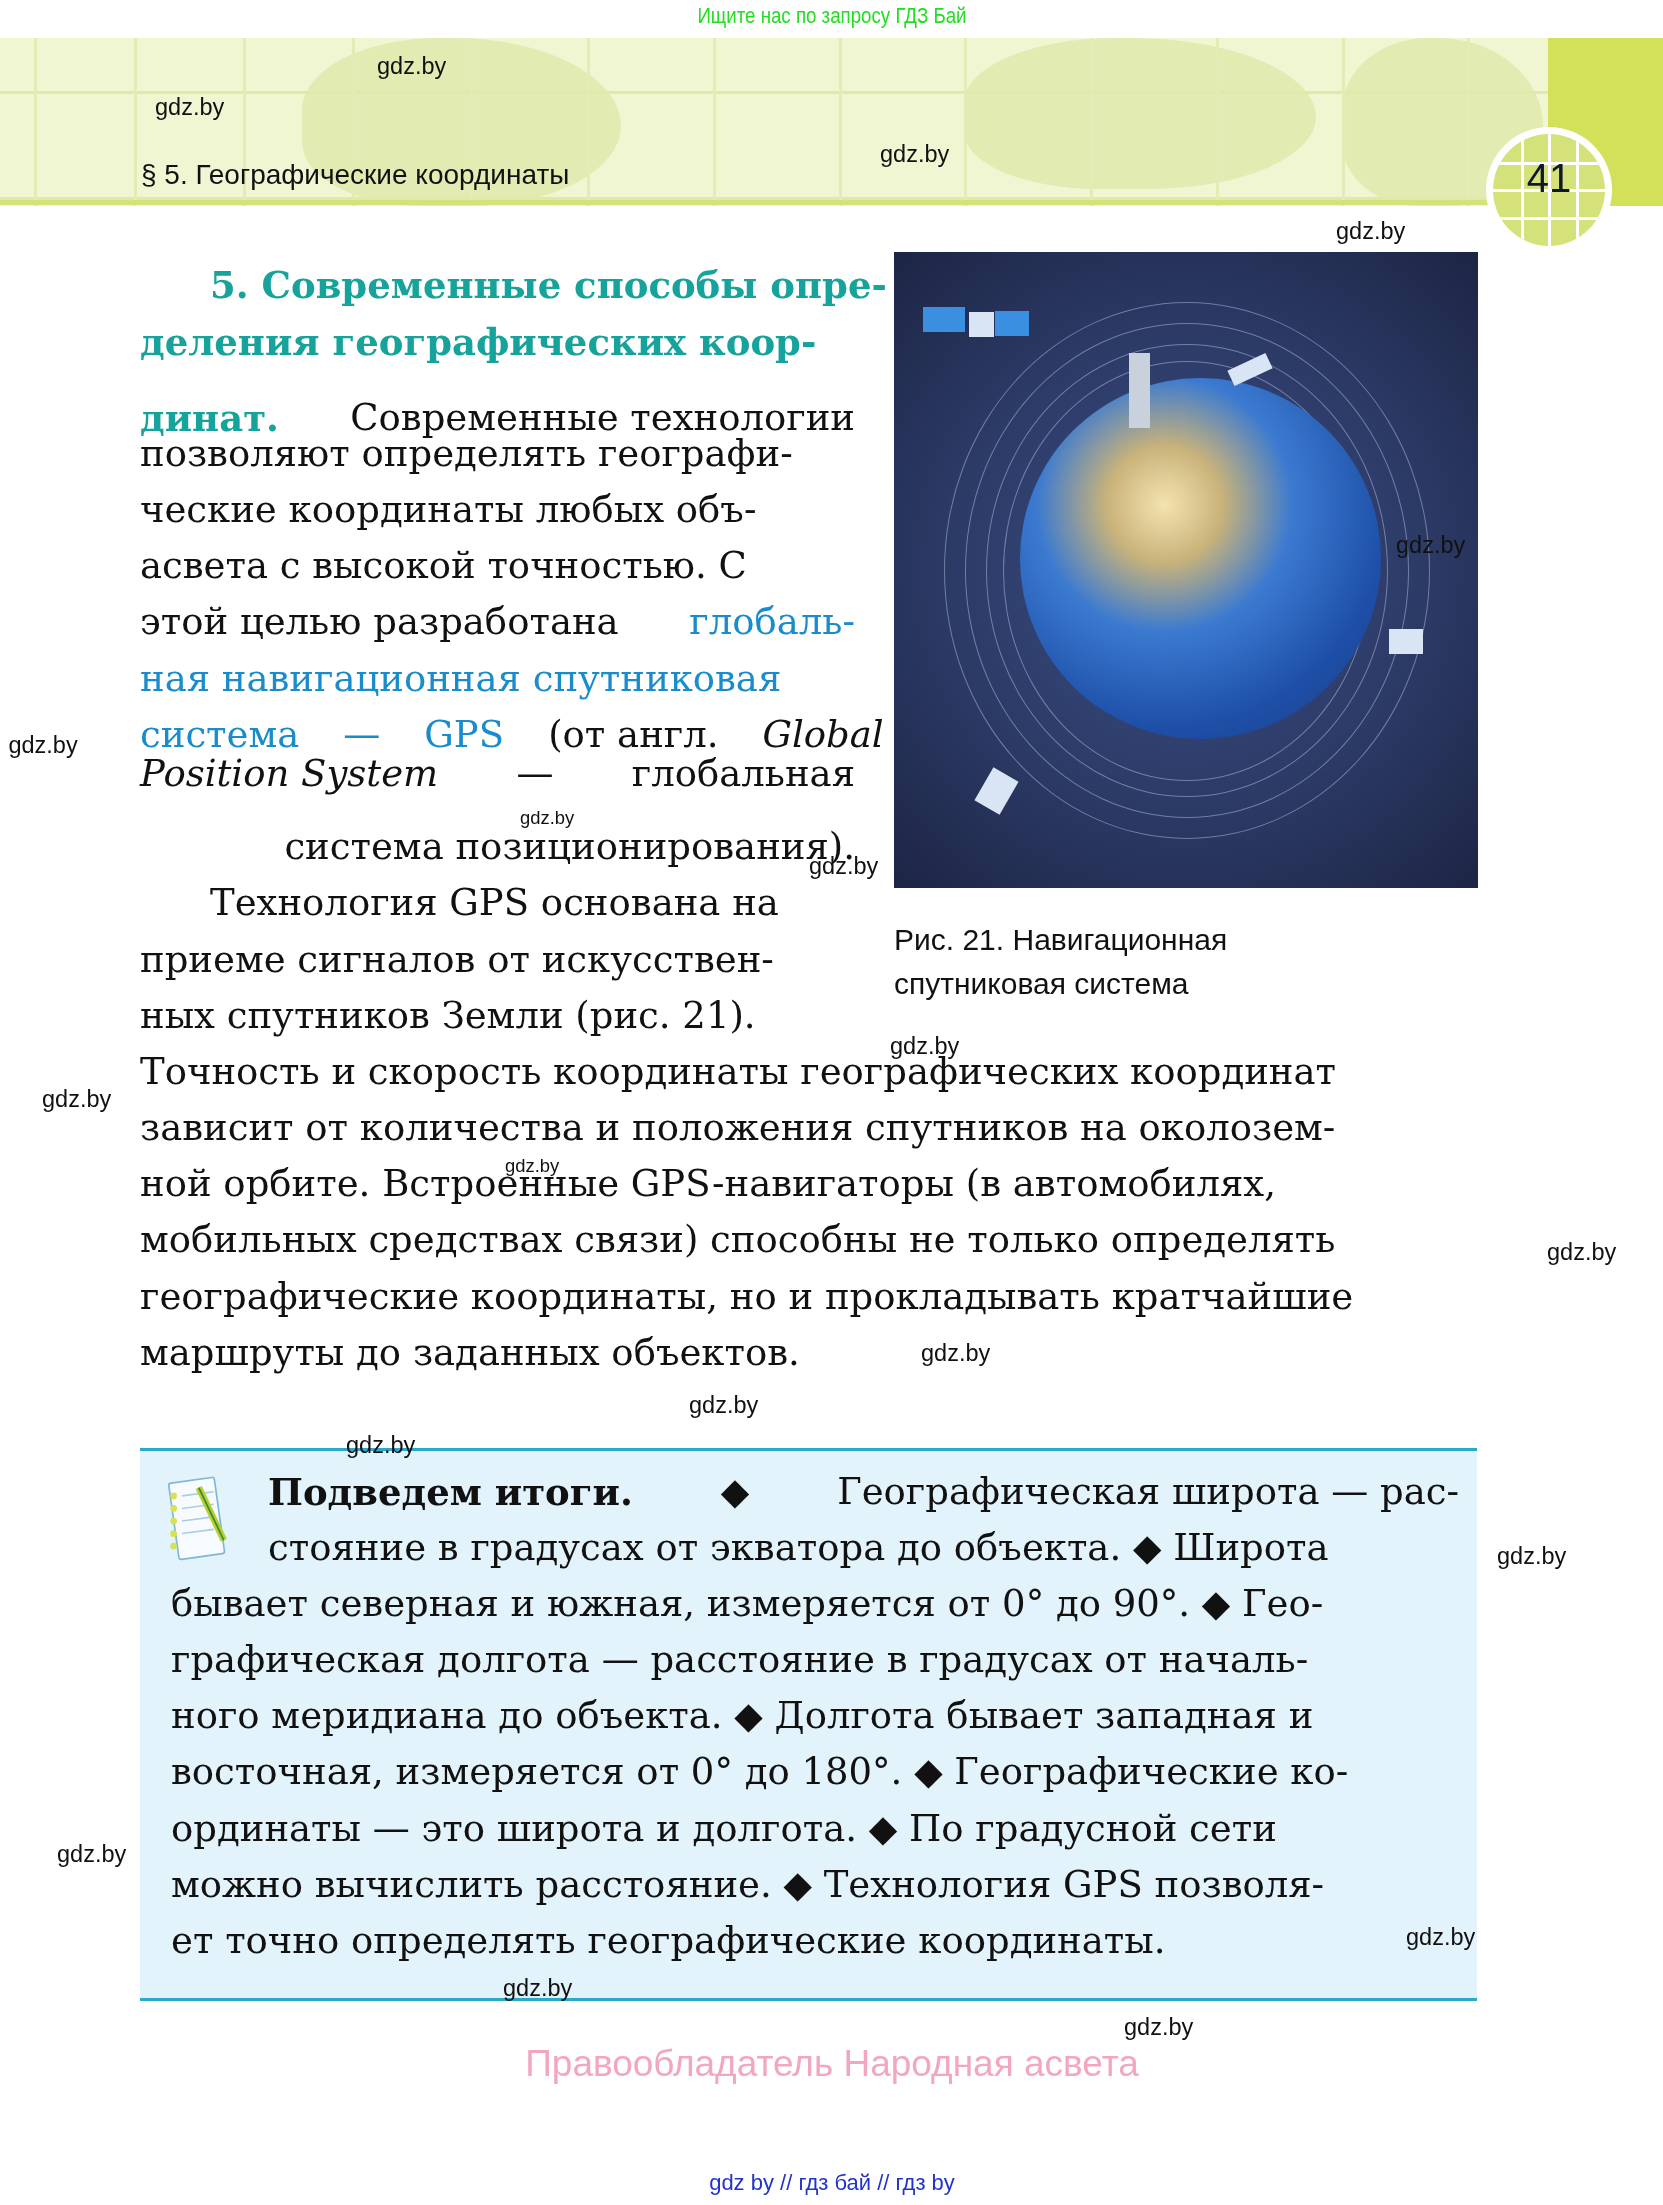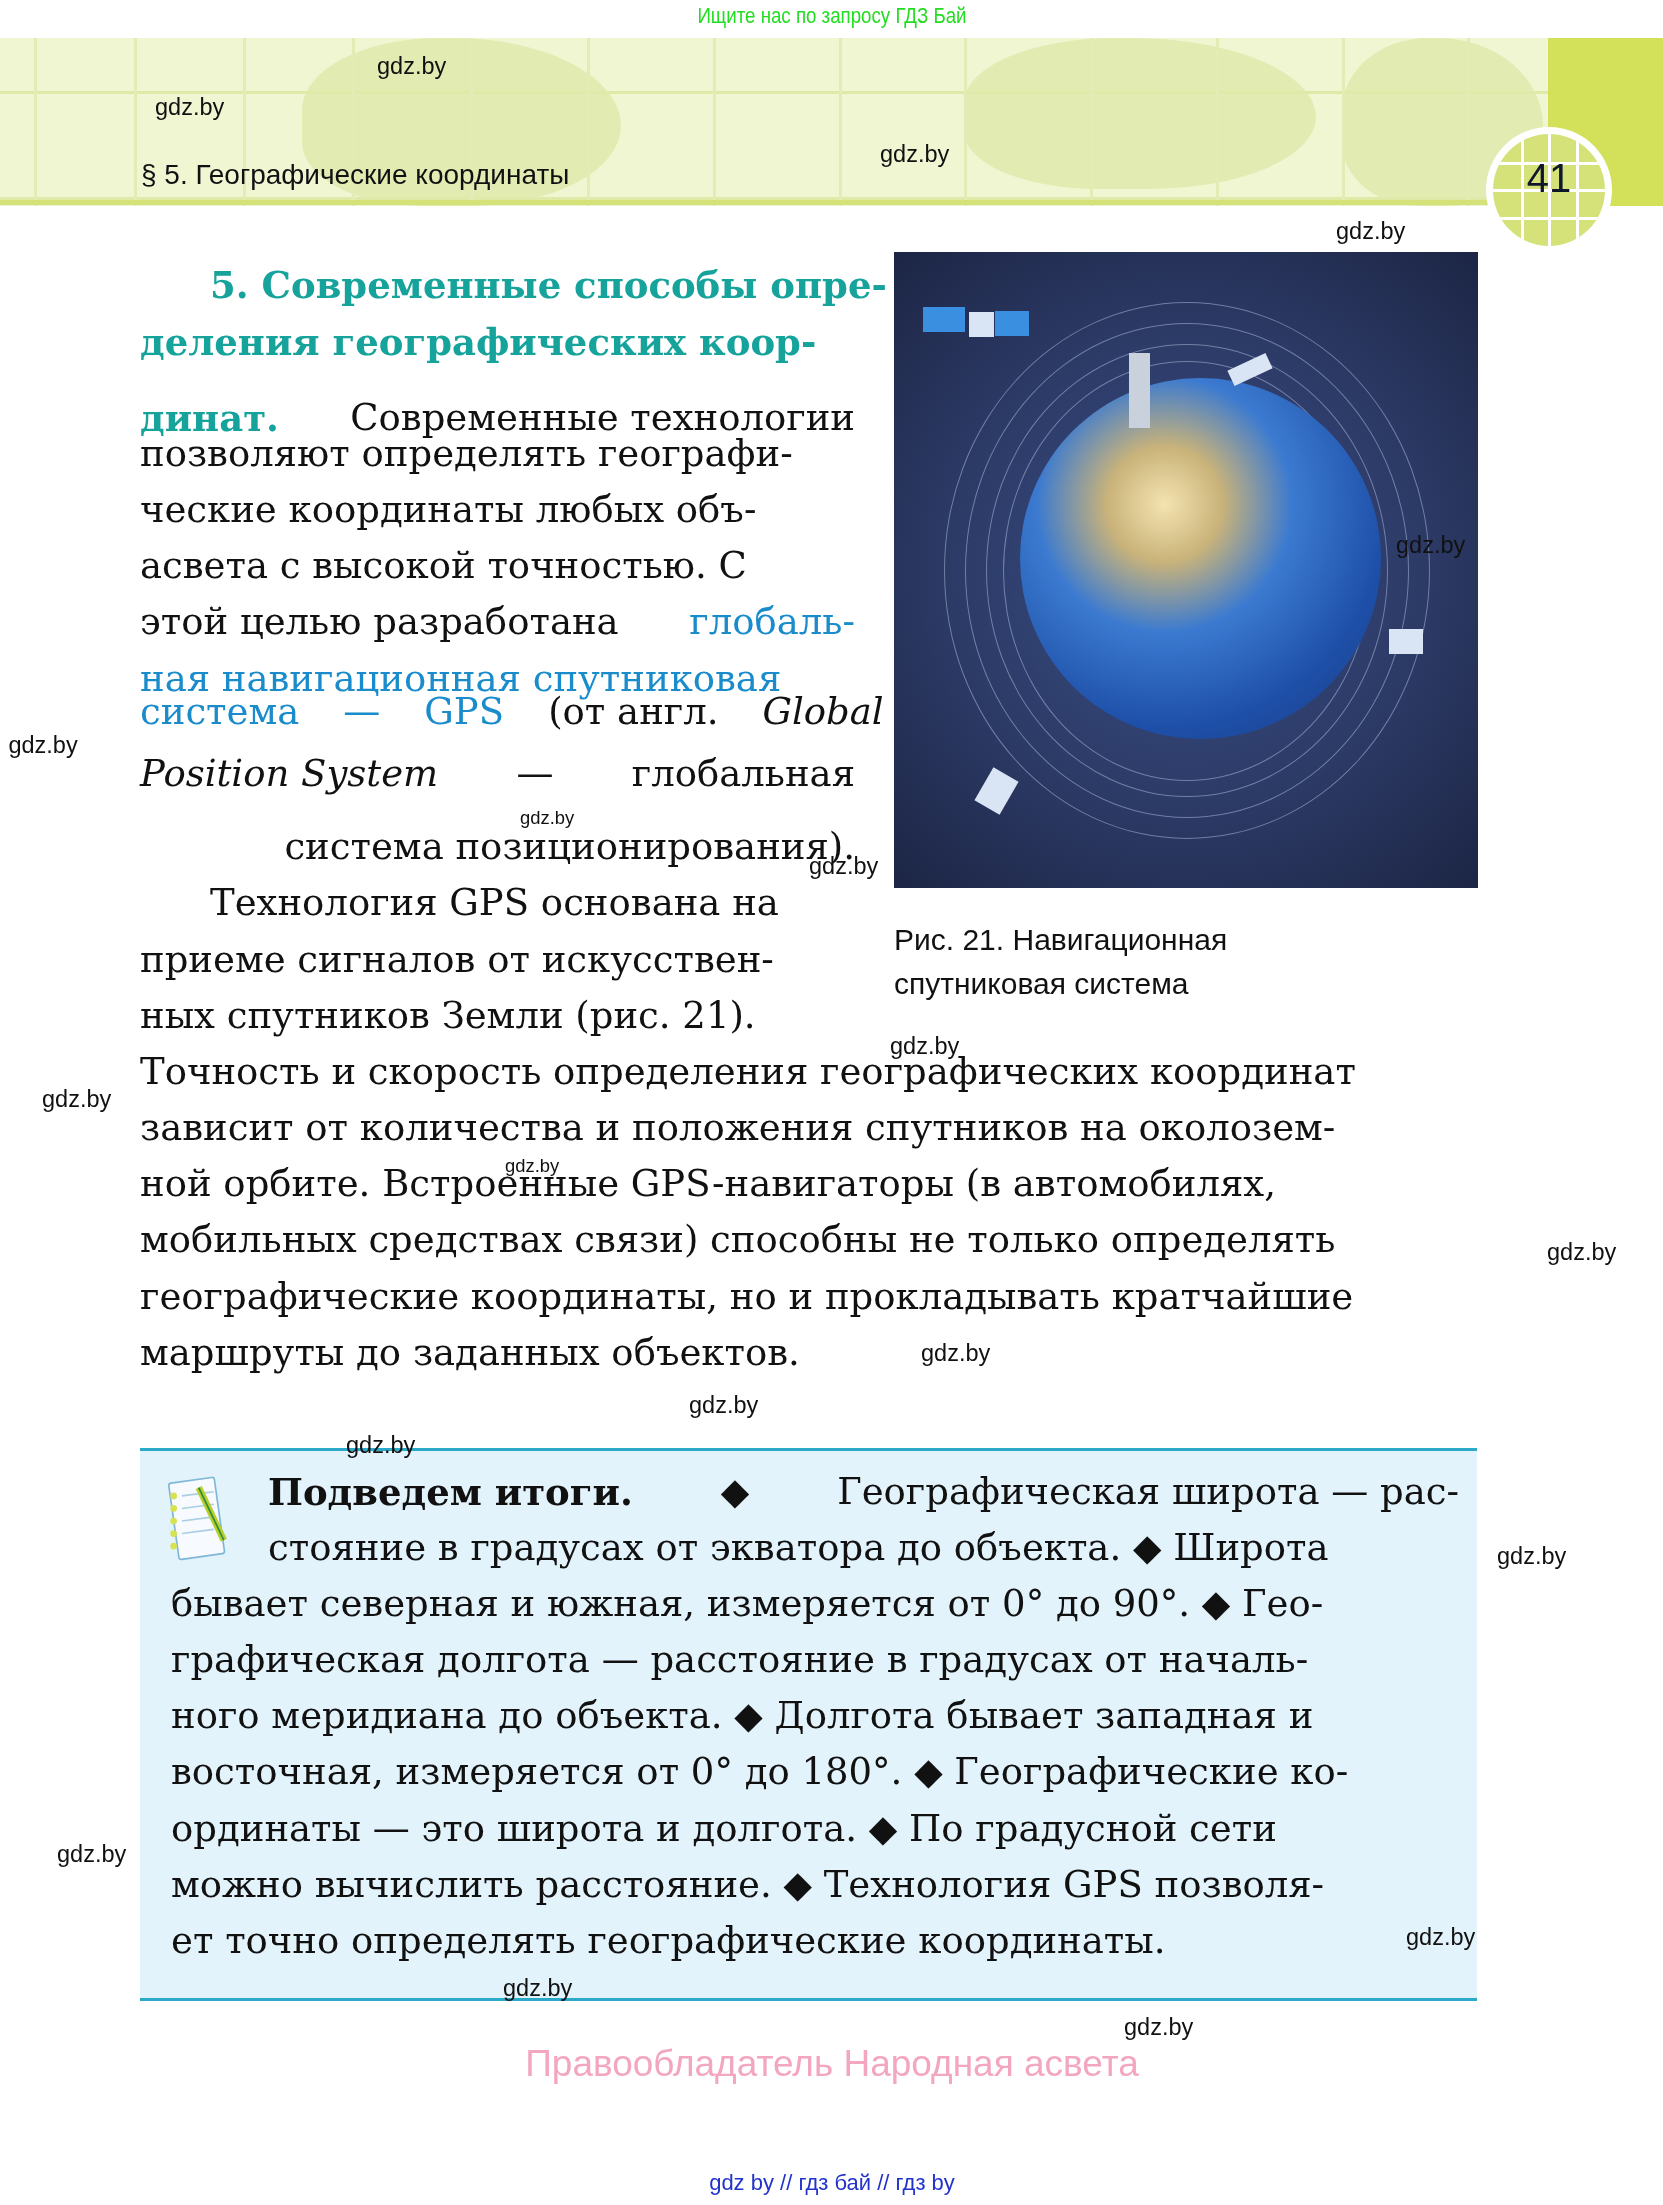--- a/index.html
+++ b/index.html
@@ -93,21 +93,21 @@
 <div class="abs col-line" style="top:538px;">
   <span>асвета с высокой точностью. С</span>
 </div>
 <div class="abs col-line" style="top:594px;">
   <span>этой целью разработана</span>
   <span class="blue">глобаль-</span>
 </div>
 <div class="abs col-line" style="top:651px;">
   <span class="blue">ная навигационная спутниковая</span>
 </div>
-<div class="abs col-line" style="top:684px;gap:44px;">
+<div class="abs col-line" style="top:707px;gap:44px;">
   <span class="blue">система</span>
   <span class="blue">—</span>
   <span class="blue">GPS</span>
   <span>(от англ.</span>
   <span class="it">Global</span>
 </div>
 <div class="abs col-line" style="top:746px;">
   <span class="it">Position System</span>
   <span>—</span>
   <span>глобальная</span>
@@ -119,21 +119,21 @@
   <span style="padding-left:70px;">Технология GPS основана на</span>
 </div>
 <div class="abs col-line" style="top:932px;">
   <span>приеме сигналов от искусствен-</span>
 </div>
 <div class="abs col-line" style="top:988px;">
   <span>ных спутников Земли (рис. 21).</span>
 </div>
 
 <div class="abs full-line" style="top:1044px;">
-    <span>Точность и скорость определения географических координат</span>
+    <span>Точность и скорость координаты географических координат</span>
   </div>
 <div class="abs full-line" style="top:1100px;">
     <span>зависит от количества и положения спутников на околозем-</span>
   </div>
 <div class="abs full-line" style="top:1156px;">
     <span>ной орбите. Встроенные GPS-навигаторы (в автомобилях,</span>
   </div>
 <div class="abs full-line" style="top:1212px;">
     <span>мобильных средствах связи) способны не только определять</span>
   </div>

